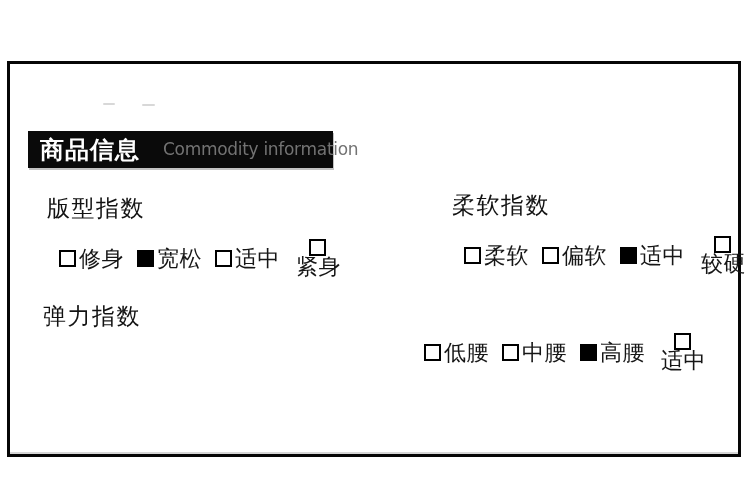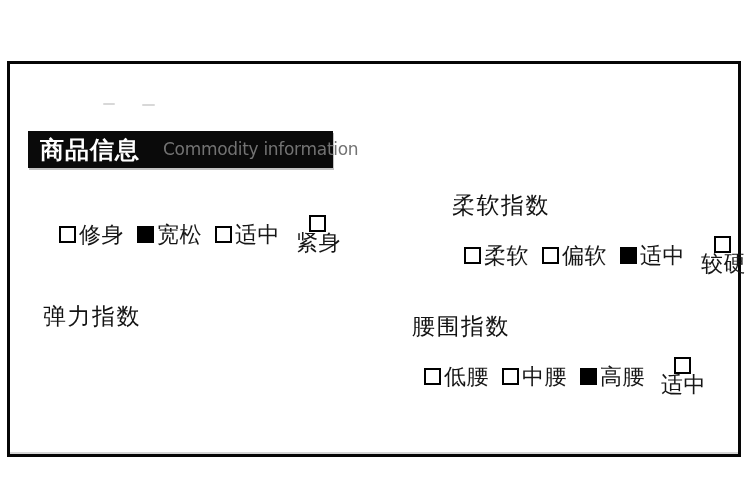--- a/index.html
+++ b/index.html
@@ -90,20 +90,21 @@
 
   <span class="smudge s1"></span>
   <span class="smudge s2"></span>
 
   <div class="title-bar">
     <span class="title-zh">商品信息</span>
     <span class="title-en">Commodity information</span>
   </div>
 
   <div class="section pos-0">
+    <div class="section-title">版型指数</div>
     <div class="option-row">
       <span class="option">
         <span class="box"></span>
         <span class="option-label">修身</span>
       </span>
       <span class="option">
         <span class="box checked"></span>
         <span class="option-label">宽松</span>
       </span>
       <span class="option">
@@ -137,21 +138,20 @@
         <span class="option-label">较硬</span>
       </span>
     </div>
   </div>
 
   <div class="section pos-2">
     <div class="section-title">弹力指数</div>
   </div>
 
   <div class="section pos-3">
-    <div class="section-title">腰围指数</div>
     <div class="option-row">
       <span class="option">
         <span class="box"></span>
         <span class="option-label">低腰</span>
       </span>
       <span class="option">
         <span class="box"></span>
         <span class="option-label">中腰</span>
       </span>
       <span class="option">

